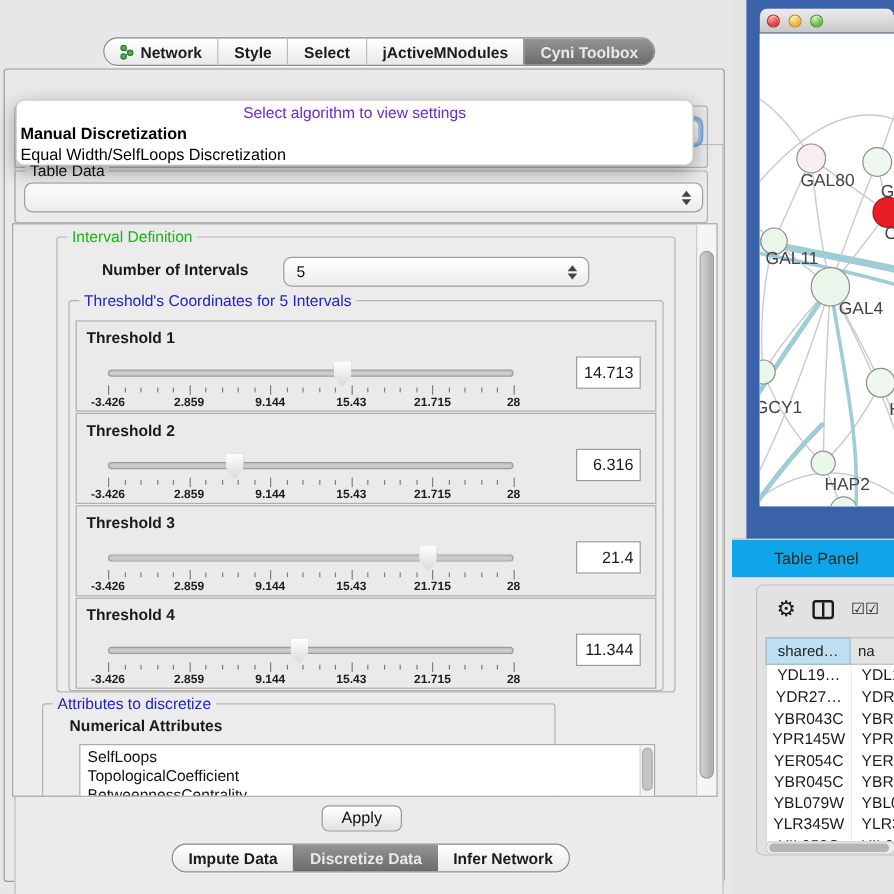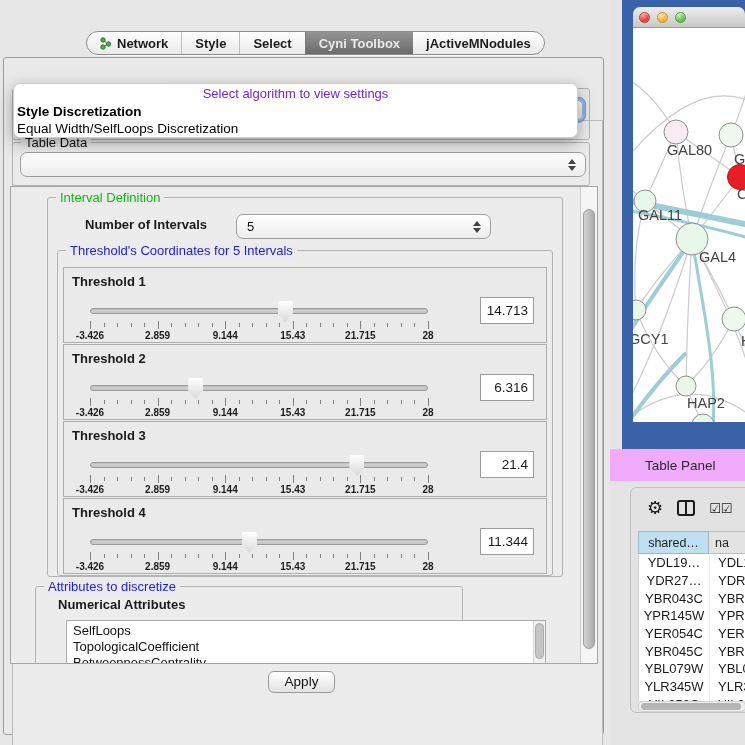--- a/index.html
+++ b/index.html
@@ -91,21 +91,21 @@
   
   .net-frame{position:absolute;left:622px;top:0;width:123px;height:449px;background:#3a62a8;}
   .mac-titlebar{position:absolute;left:633px;top:7px;width:112px;height:21px;border-radius:7px 7px 0 0;
                 background:linear-gradient(#ededed,#c8c8c8);border-bottom:1px solid #9a9a9a;display:flex;align-items:center;padding-left:6px;gap:7px;}
   .light{width:11px;height:11px;border-radius:50%;display:inline-block;box-shadow:inset 0 1px 1px rgba(255,255,255,.7);}
   .light.red{background:radial-gradient(circle at 35% 30%,#ff9b93,#e0443e 60%);border:1px solid #b23b36;}
   .light.yellow{background:radial-gradient(circle at 35% 30%,#ffe9a8,#f3b13f 60%);border:1px solid #c08e2f;}
   .light.green{background:radial-gradient(circle at 35% 30%,#c8f0b4,#61c04a 60%);border:1px solid #53973c;}
   .net-canvas{position:absolute;left:633px;top:28px;width:112px;height:394px;background:#ffffff;overflow:hidden;}
 
-  .tp-header{position:absolute;left:610px;top:449px;width:135px;height:32px;background:#f0abfc;border-top:1px solid #cfcfcf;
+  .tp-header{position:absolute;left:610px;top:449px;width:135px;height:32px;background:#0ea5e9;border-top:1px solid #cfcfcf;
              display:flex;align-items:center;}
   .tp-title{padding-left:35px;font-size:13.5px;color:#2a2a2a;}
   .tp-body{position:absolute;left:630px;top:487px;width:130px;height:226px;background:#e2e2e2;border:1px solid #c2c2c2;border-radius:6px;}
   .tp-toolbar{position:absolute;left:0;top:0;width:100%;height:40px;display:flex;align-items:center;padding-left:16px;gap:14px;}
   .gear{font-family:"DejaVu Sans",sans-serif;font-size:18px;color:#1a1a1a;line-height:18px;}
   .cols-ico{width:18px;height:16px;border:2px solid #1a1a1a;border-radius:3px;position:relative;}
   .cols-ico::after{content:"";position:absolute;left:50%;top:0;width:2px;height:100%;background:#1a1a1a;transform:translateX(-1px);}
   .chk{font-family:"DejaVu Sans",sans-serif;font-size:13px;color:#222;}
 
   .tp-table{position:absolute;left:7px;top:43px;width:140px;}
@@ -137,25 +137,25 @@
               <circle cx="8.5" cy="7" r="2.2" fill="#4fae4f" stroke="#2c7a2c"></circle>
             </svg></span>
           <span>Network</span>
         </div>
         <div class="seg">
           <span>Style</span>
         </div>
         <div class="seg">
           <span>Select</span>
         </div>
+        <div class="seg">
+          <span>jActiveMNodules</span>
+        </div>
         <div class="seg active">
           <span>Cyni Toolbox</span>
-        </div>
-        <div class="seg">
-          <span>jActiveMNodules</span>
         </div>
       </div>
 
     <div class="outer-panel">
       <div class="inner-panel"></div>
     </div>
 
     <div class="group" style="left:12px;top:88px;width:578px;height:52px;">
       <span class="group-label lbl-sage">Discretization Algorithm</span>
     </div>
@@ -376,23 +376,34 @@
         </div>
       </div>
 
       <div class="vtrack">
         <div class="vthumb" style="left:2px;top:22px;width:12px;height:440px;"></div>
       </div>
     </div>
 
     <div class="apply-btn">Apply</div>
 
+    <div class="tabbar" id="bottom-tabs" style="left:143px;top:703px;">
+        <div class="seg">
+          <span>Impute Data</span>
+        </div>
+        <div class="seg active">
+          <span>Discretize Data</span>
+        </div>
+        <div class="seg">
+          <span>Infer Network</span>
+        </div>
+      </div>
   <div class="popup">
         <div class="popup-placeholder">Select algorithm to view settings</div>
-        <div class="popup-item bold">Style Discretization</div>
+        <div class="popup-item bold">Manual Discretization</div>
         <div class="popup-item">Equal Width/SelfLoops Discretization</div>
       </div>
     </section>
 
   <div class="net-frame"></div>
   <div class="mac-titlebar">
     <span class="light red"></span>
     <span class="light yellow"></span>
     <span class="light green"></span>
   </div>

